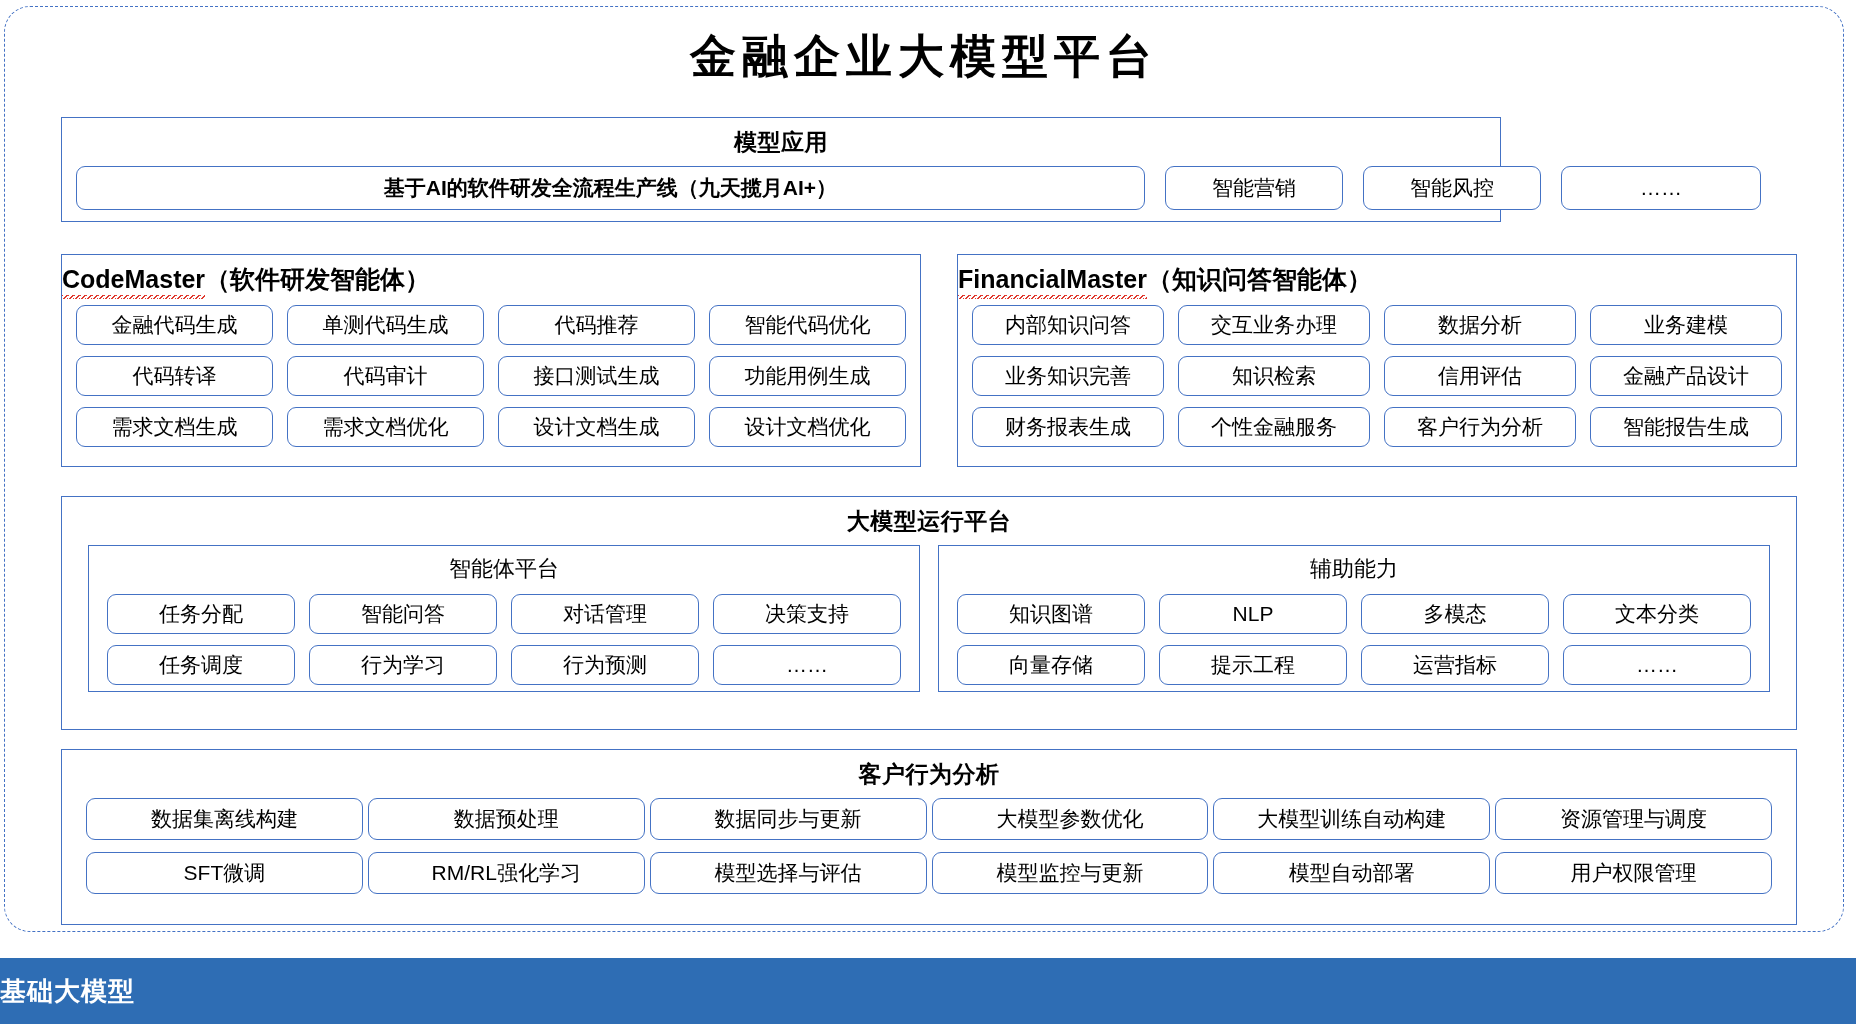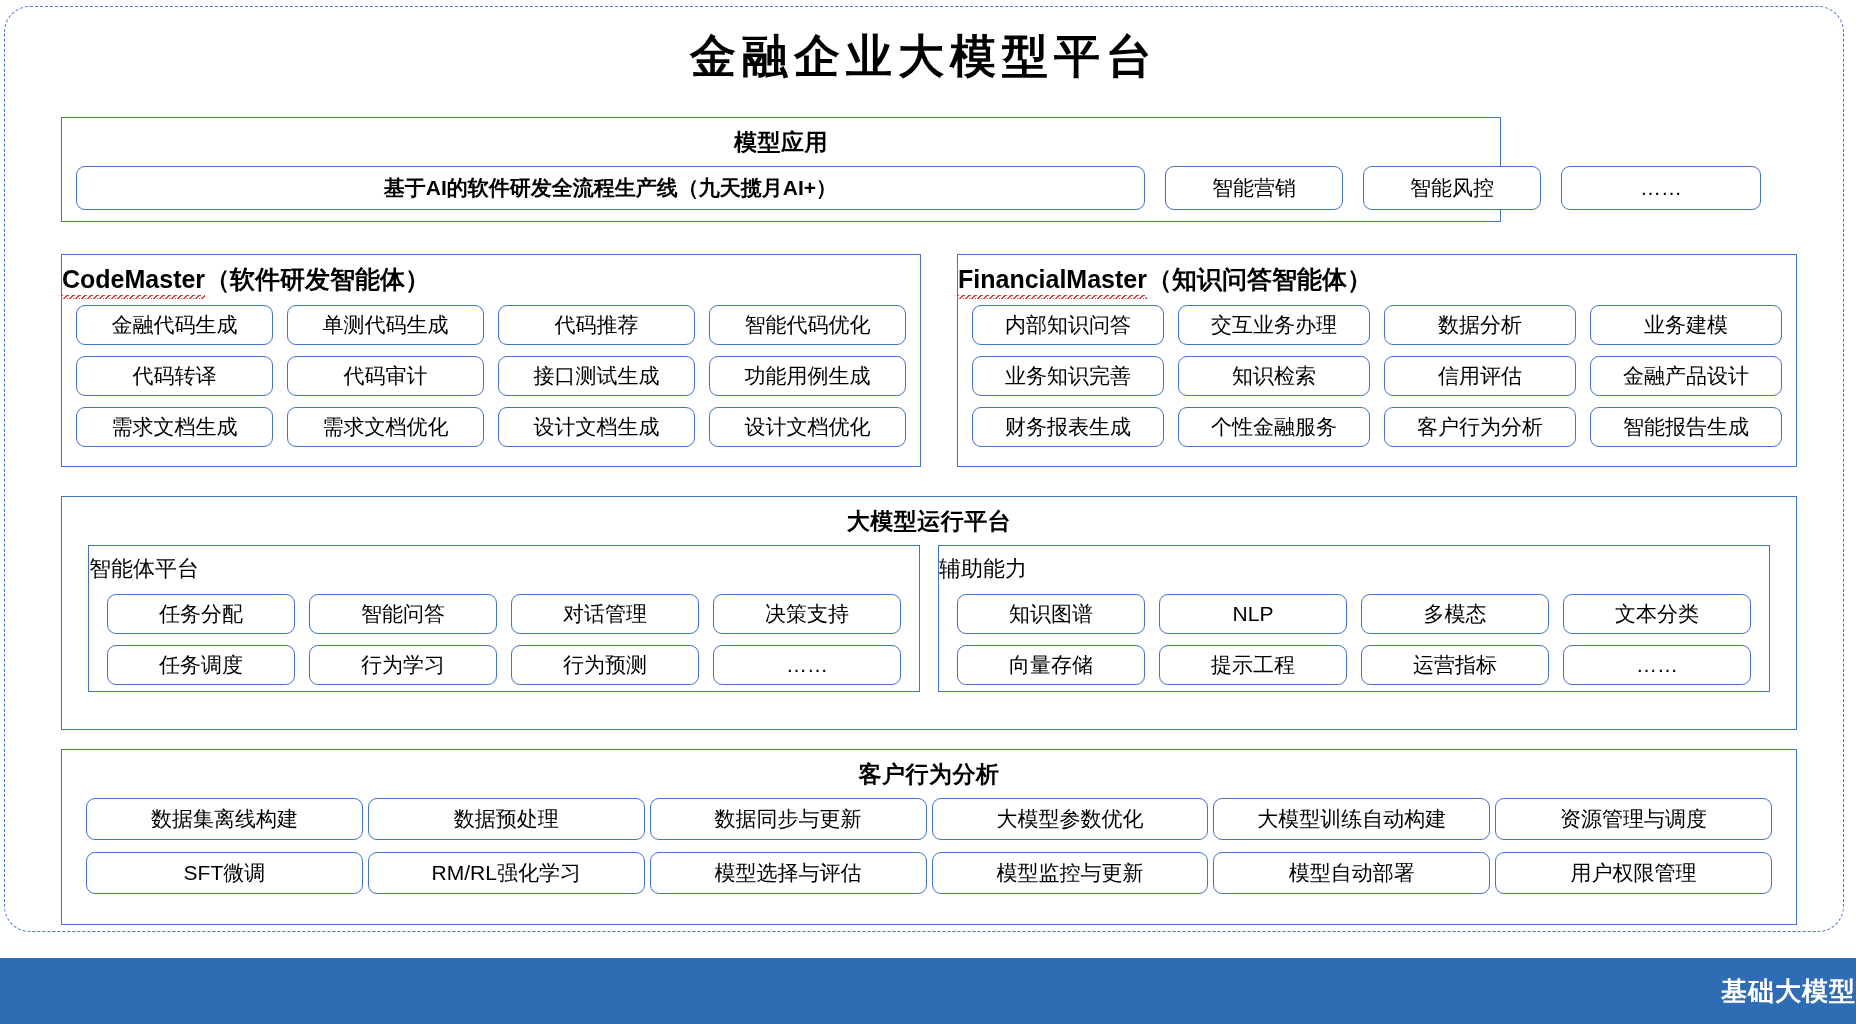--- a/index.html
+++ b/index.html
@@ -131,21 +131,21 @@
     margin: 0 26px;
   }
   .sub-panel {
     flex: 1 1 0;
     box-sizing: border-box;
     border: 1.1px solid #4472c4;
     background: #ffffff;
     padding-bottom: 6px;
   }
   .sub-title {
-    text-align: left;
+    text-align: center;
     font-size: 22px;
     font-weight: 400;
     margin: 8px 0 10px 0;
   }
   .sub-grid {
     display: grid;
     grid-template-columns: repeat(4, 1fr);
     gap: 11px 14px;
     margin: 0 18px;
   }
@@ -164,21 +164,21 @@
   
   #base-bar {
     position: absolute;
     left: 0;
     top: 958px;
     width: 1856px;
     height: 66px;
     background: #2e6db4;
     display: flex;
     align-items: center;
-    justify-content: flex-end;
+    justify-content: flex-start;
     color: #ffffff;
     font-size: 26px;
     font-weight: 700;
     letter-spacing: 1px;
   }
 </style>
 </head>
 <body>
 
 <div id="outer-frame">

